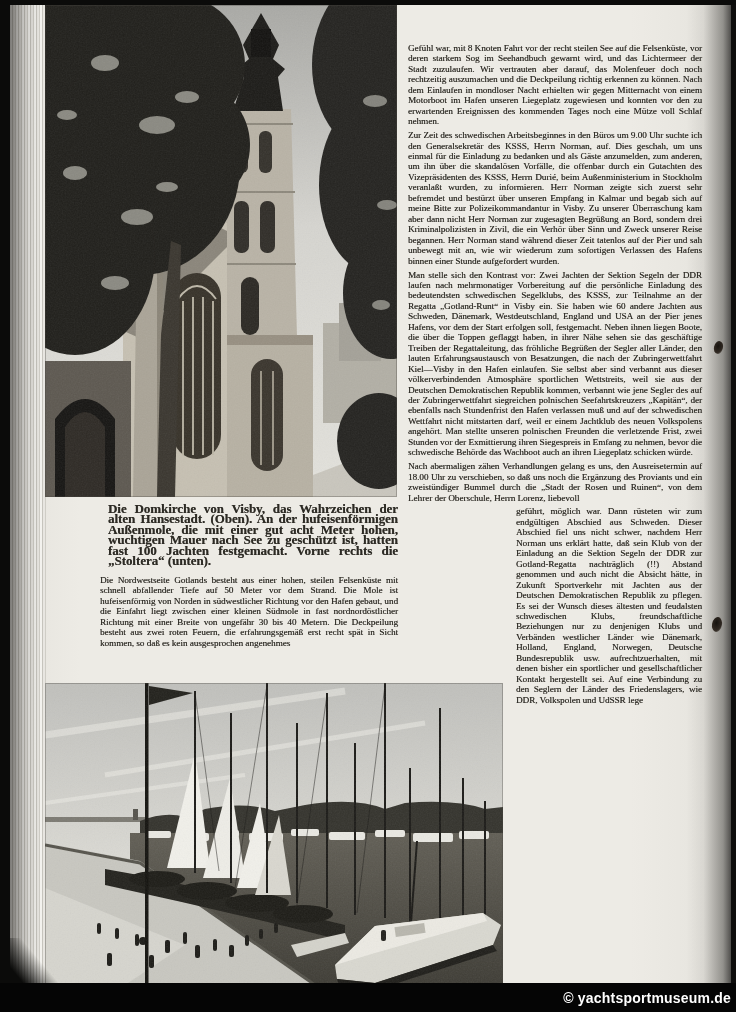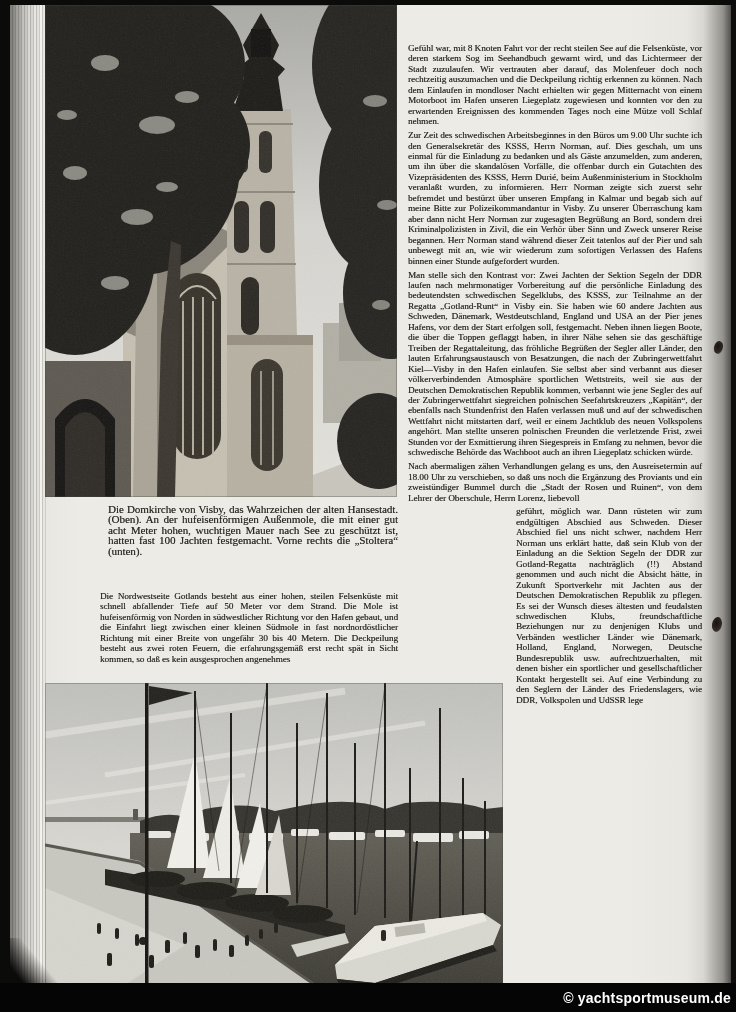--- a/index.html
+++ b/index.html
@@ -34,22 +34,22 @@
   .watermark-text{
     color:#ffffff;font-family:"Liberation Sans","DejaVu Sans",sans-serif;
     font-weight:bold;font-size:14px;letter-spacing:.2px;
   }
   .txt{
     position:absolute;color:#2c2a24;text-align:justify;
     letter-spacing:-0.05px;
     text-shadow:0.2px 0.2px 0.35px rgba(44,42,36,.65);
   }
   .txt p{margin:0 0 3.5px 0;}
-  .caption{left:108px;top:504px;width:290px;font-size:11px;line-height:10.4px;}
-  .leftpara{left:100px;top:575px;width:298px;font-size:9.2px;line-height:10.45px;margin-top:16px;}
+  .caption{left:108px;top:504px;width:290px;font-size:13px;line-height:10.4px;font-weight:bold;}
+  .leftpara{left:100px;top:575px;width:298px;font-size:9.2px;line-height:10.45px;}
   .rightcol{left:408px;top:43px;width:294px;font-size:9.2px;line-height:10.45px;}
   .narrow{margin-left:108px;width:186px;}
   .photo{position:absolute;filter:blur(0.3px);}
   .photo-church{left:45px;top:5px;width:352px;height:492px;}
   .photo-harbor{left:45px;top:683px;width:458px;height:302px;}
   .ink-spot{position:absolute;border-radius:50%;
     background:radial-gradient(ellipse at 42% 40%,#17120d 0%,#3d332a 60%,rgba(61,51,42,0) 100%);}
   .spot-1{left:714px;top:341px;width:9px;height:13px;transform:rotate(14deg);}
   .spot-2{left:712px;top:617px;width:10px;height:15px;transform:rotate(10deg);}
 </style>

